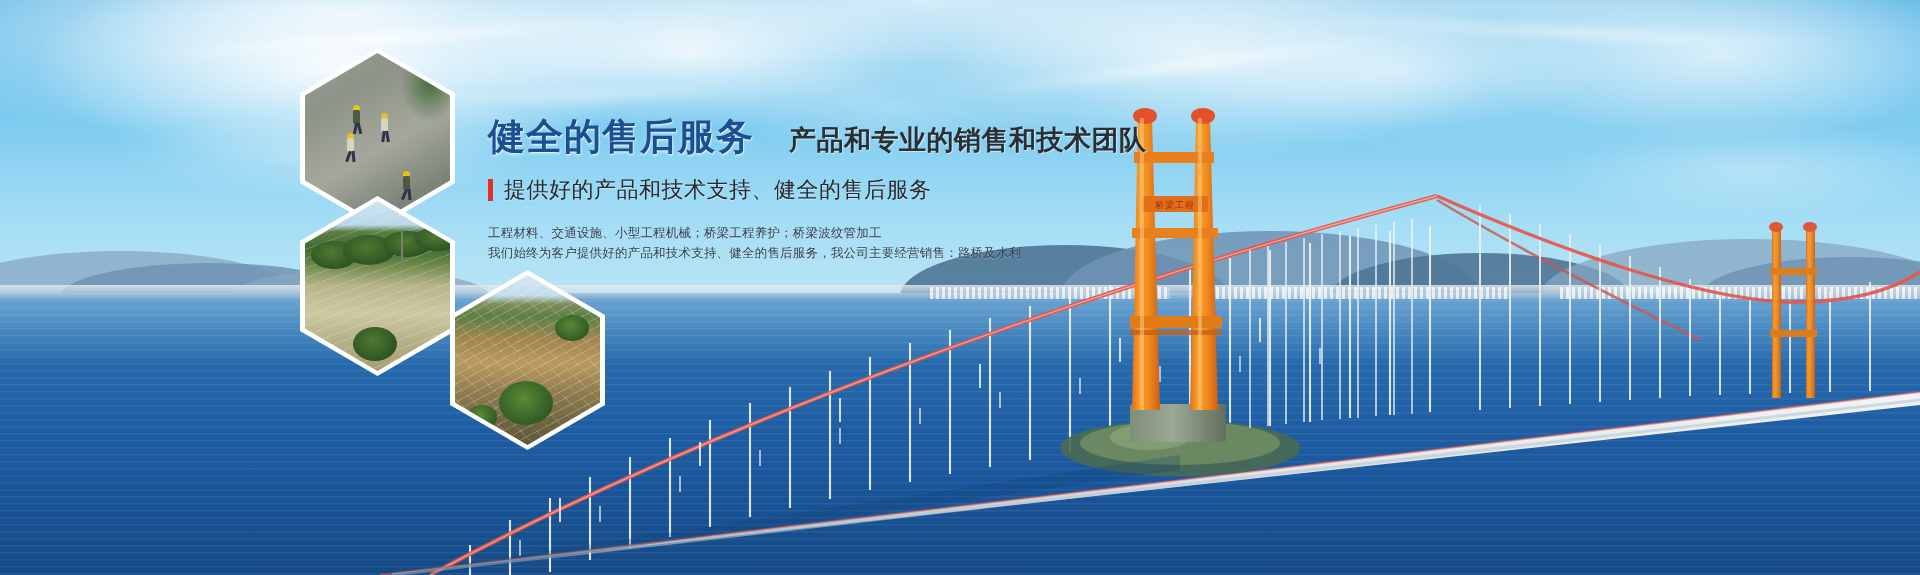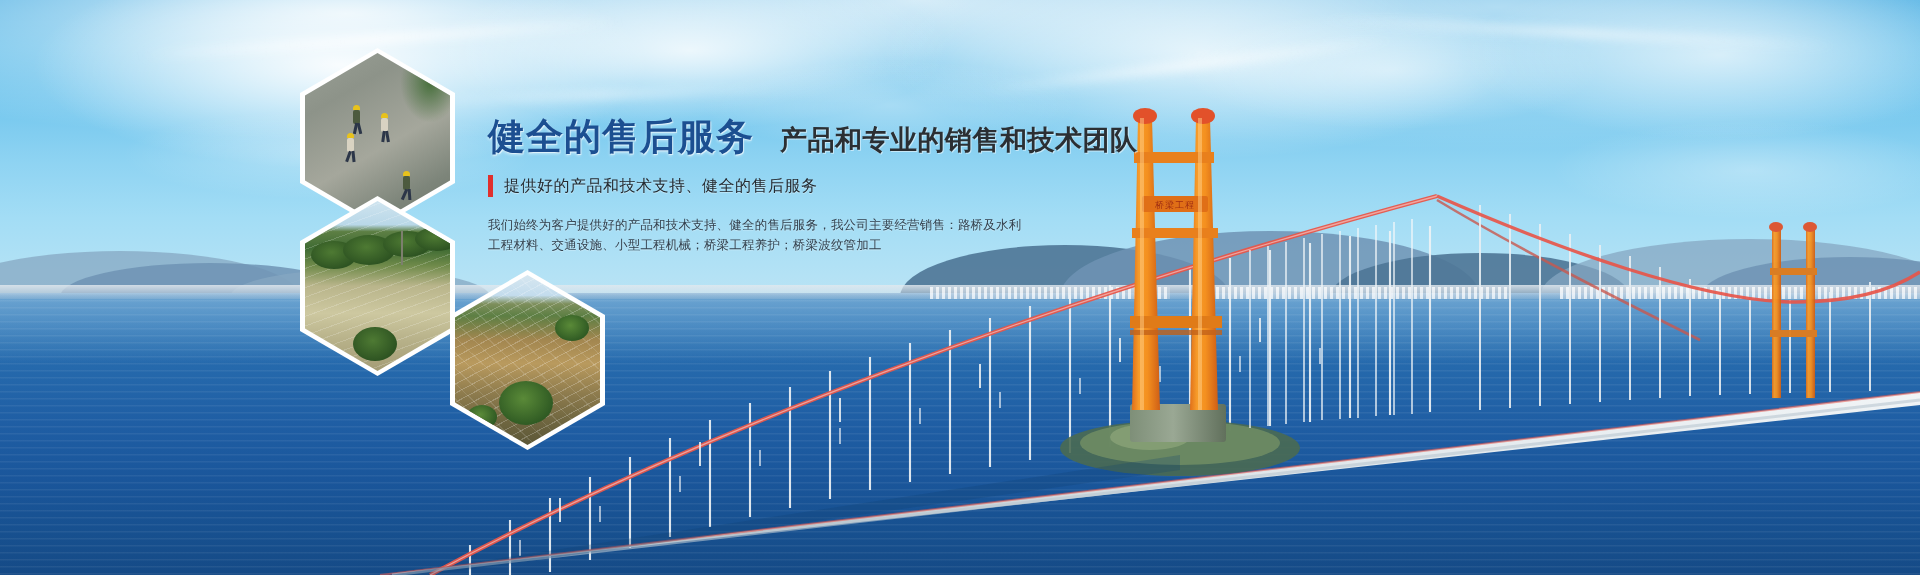--- a/index.html
+++ b/index.html
@@ -185,31 +185,31 @@
   }
   .headline .main {
     font-size:37px; font-weight:bold; letter-spacing:1px;
     color:#1c4f91;
     text-shadow:
       1px 1px 0 rgba(255,255,255,.55),
       0 2px 3px rgba(255,255,255,.45);
   }
   .headline .sub {
     font-size:27px; font-weight:bold; letter-spacing:.5px;
-    color:#2b2f33; margin-left:26px;
+    color:#2b2f33; margin-left:35px;
     text-shadow:1px 1px 0 rgba(255,255,255,.5);
   }
   .tagline {
     display:flex; align-items:center; margin-top:20px; white-space:nowrap;
   }
   .redbar {
     width:5px; height:22px; background:#e0302d; margin-right:11px; flex:0 0 auto;
   }
   .tagline .t {
-    font-size:16px; color:#242a30; letter-spacing:.5px;
+    font-size:22px; color:#242a30; letter-spacing:.5px;
     text-shadow:0 1px 1px rgba(255,255,255,.45);
   }
   .desc { margin-top:18px; }
   .desc p {
     font-size:12.5px; line-height:20px; color:#33404d; letter-spacing:.2px;
     white-space:nowrap;
     text-shadow:0 1px 1px rgba(255,255,255,.35);
   }
 </style>
 </head>
@@ -471,19 +471,19 @@
       <span class="main">健全的售后服务</span>
       <span class="sub">产品和专业的销售和技术团队</span>
     </div>
 
     <div class="tagline">
       <span class="redbar"></span>
       <span class="t">提供好的产品和技术支持、健全的售后服务</span>
     </div>
 
     <div class="desc">
+      <p>工程材料、交通设施、小型工程机械；桥梁工程养护；桥梁波纹管加工</p>
       <p>我们始终为客户提供好的产品和技术支持、健全的售后服务，我公司主要经营销售：路桥及水利</p>
-      <p>工程材料、交通设施、小型工程机械；桥梁工程养护；桥梁波纹管加工</p>
     </div>
 
   </div>
 
 </div>
 
 </body></html>

